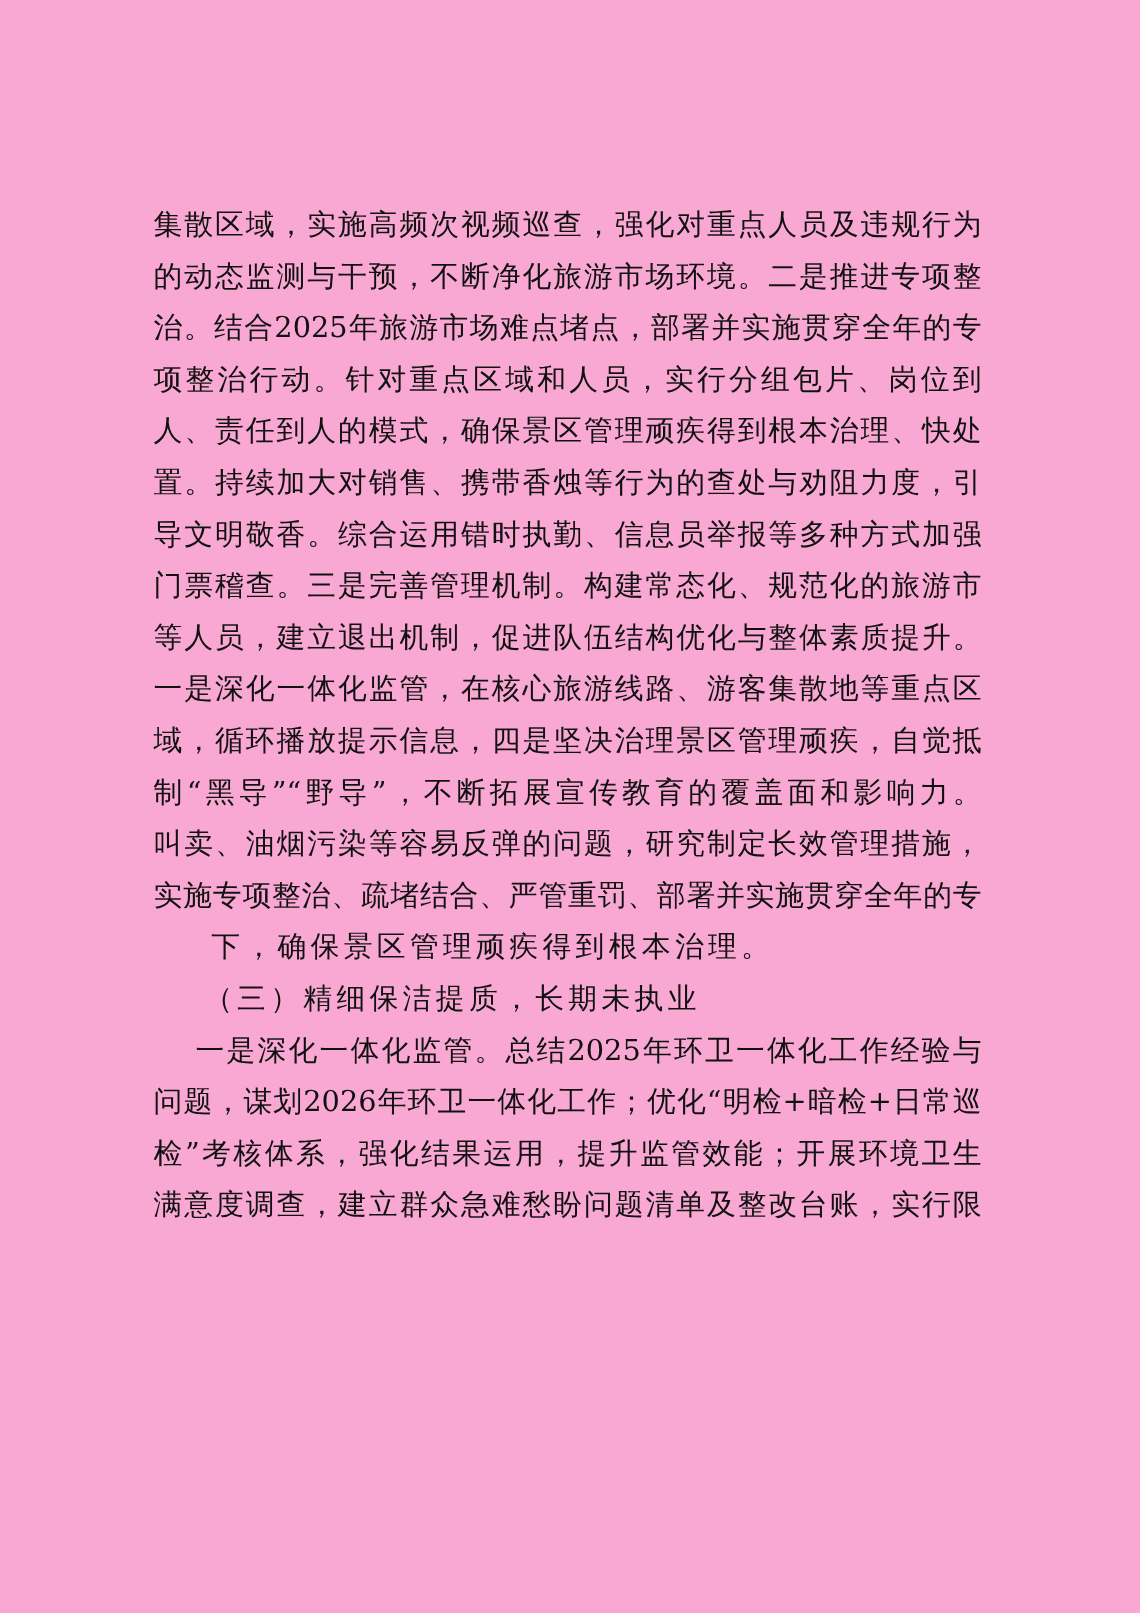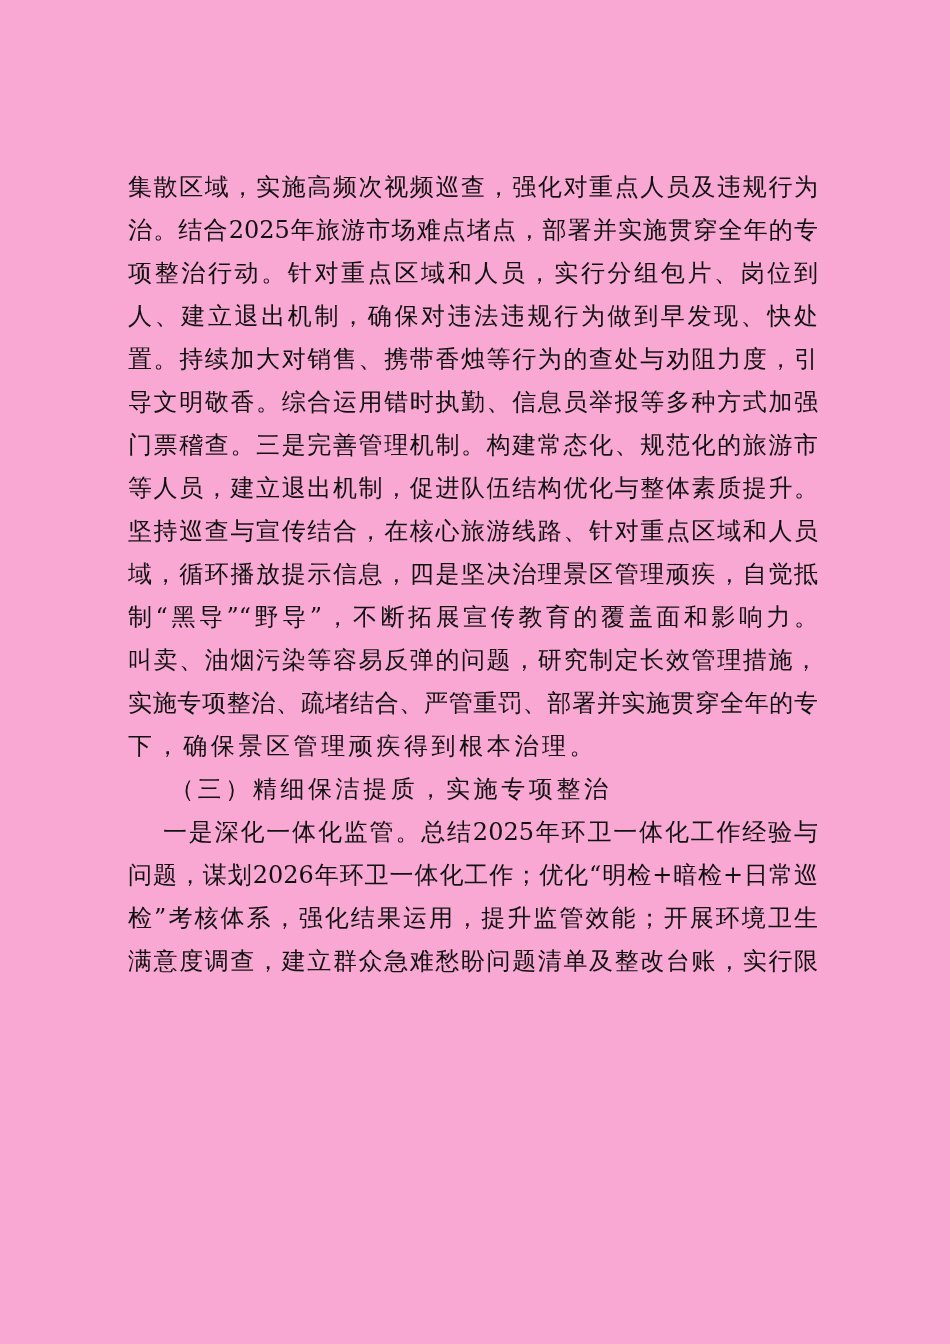--- a/index.html
+++ b/index.html
@@ -36,55 +36,57 @@
       font-size: 24px;
       white-space: nowrap;
       text-align: justify;
       text-align-last: justify;
       letter-spacing: 0px;
       overflow: visible;
     }
     .line.last {
       text-align-last: left;
       letter-spacing: 3.6px;
+      margin-left: 48px;
     }
     .line.indent-heading {
       padding-left: 42px;
       text-align-last: left;
       letter-spacing: 3.6px;
       height: 43px;
     }
     .line.indent-para {
       padding-left: 35px;
     }
   </style>
 </head>
 <body>
 
 <div class="page">
   <div class="body-text">
 
     <div class="paragraph">
       <span class="line">集散区域，实施高频次视频巡查，强化对重点人员及违规行为</span>
+      <span class="line">的动态监测与干预，不断净化旅游市场环境。二是推进专项整</span>
       <span class="line">治。结合2025年旅游市场难点堵点，部署并实施贯穿全年的专</span>
       <span class="line">项整治行动。针对重点区域和人员，实行分组包片、岗位到</span>
-      <span class="line">人、建立退出机制，确保对违法违规行为做到早发现、快处</span>
+      <span class="line">人、责任到人的模式，确保景区管理顽疾得到根本治理、快处</span>
       <span class="line">置。持续加大对销售、携带香烛等行为的查处与劝阻力度，引</span>
       <span class="line">导文明敬香。综合运用错时执勤、信息员举报等多种方式加强</span>
       <span class="line">门票稽查。三是完善管理机制。构建常态化、规范化的旅游市</span>
       <span class="line">等人员，建立退出机制，促进队伍结构优化与整体素质提升。</span>
-      <span class="line">坚持巡查与宣传结合，在核心旅游线路、针对重点区域和人员</span>
+      <span class="line">一是深化一体化监管，在核心旅游线路、游客集散地等重点区</span>
       <span class="line">域，循环播放提示信息，四是坚决治理景区管理顽疾，自觉抵</span>
       <span class="line">制“黑导”“野导”，不断拓展宣传教育的覆盖面和影响力。</span>
       <span class="line">叫卖、油烟污染等容易反弹的问题，研究制定长效管理措施，</span>
       <span class="line">实施专项整治、疏堵结合、严管重罚、部署并实施贯穿全年的专</span>
       <span class="line last">下，确保景区管理顽疾得到根本治理。</span>
     </div>
 
-    <span class="line indent-heading">（三）精细保洁提质，实施专项整治</span>
+    <span class="line indent-heading">（三）精细保洁提质，长期未执业</span>
 
     <div class="paragraph">
       <span class="line indent-para">一是深化一体化监管。总结2025年环卫一体化工作经验与</span>
       <span class="line">问题，谋划2026年环卫一体化工作；优化“明检+暗检+日常巡</span>
       <span class="line">检”考核体系，强化结果运用，提升监管效能；开展环境卫生</span>
       <span class="line">满意度调查，建立群众急难愁盼问题清单及整改台账，实行限</span>
     </div>
 
   </div>
 </div>

